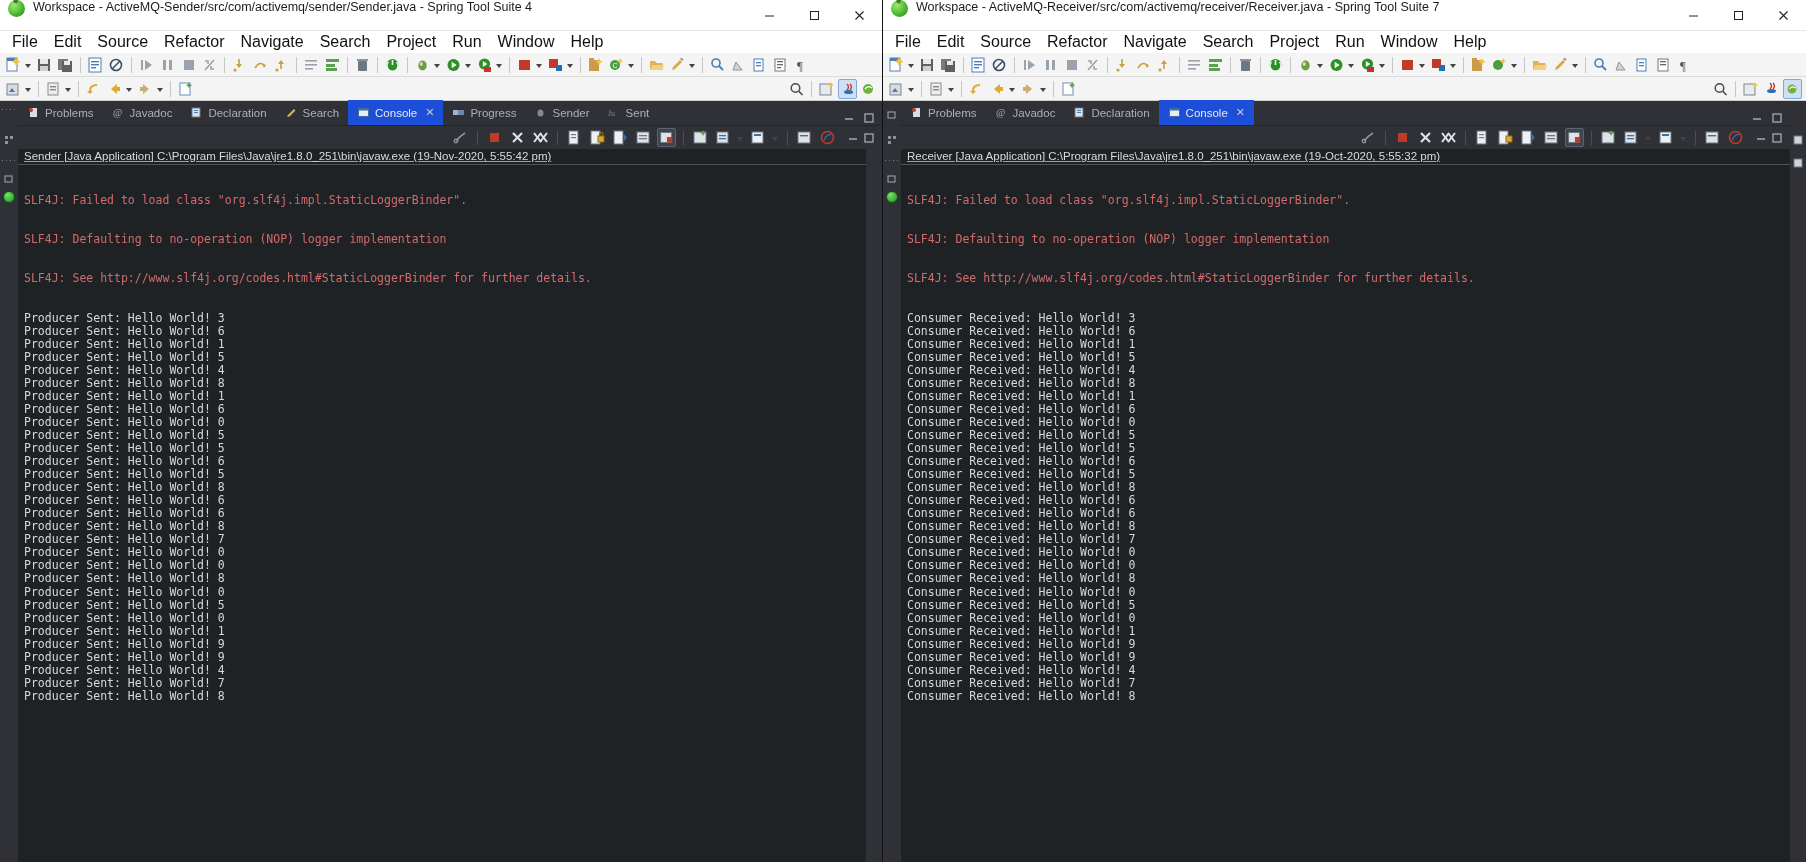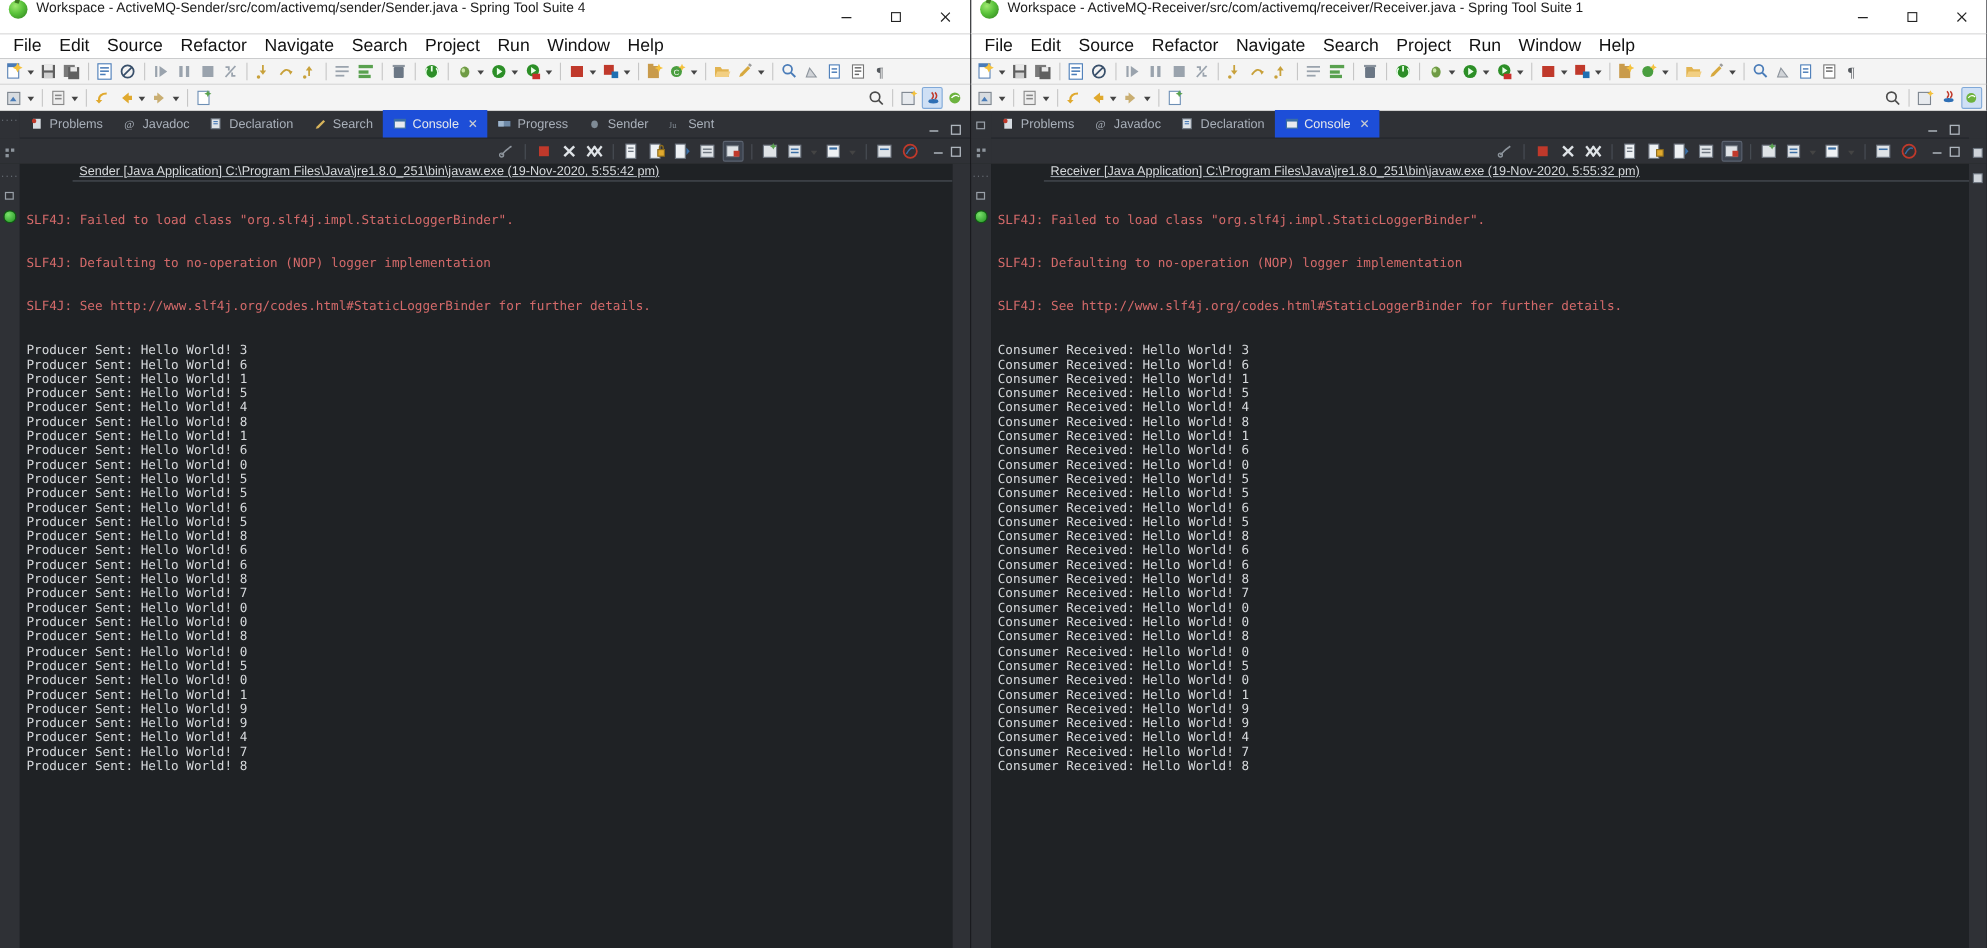--- a/index.html
+++ b/index.html
@@ -88,21 +88,21 @@
 
   
   .console-wrap { flex: 1 1 auto; position: relative; display: flex; background: #1f2225; min-height: 0; }
   .console-gutter { width: 18px; background: #2f3136; flex: 0 0 18px; position: relative; }
   .console-area { flex: 1 1 auto; position: relative; overflow: hidden; background: #1f2225; }
   .console-title {
     font-size: 11.5px; color: #d7dadd; padding: 1px 0 2px 6px;
     border-bottom: 1px solid #4e545c; white-space: nowrap;
     font-family: "Liberation Sans", sans-serif;
   }
-  .console-title.underlined { text-decoration: underline; text-decoration-color: #9aa1a9; margin-left: 48px; }
+  .console-title.underlined { text-decoration: underline; text-decoration-color: #9aa1a9; }
   .console-lines {
     padding: 3px 0 0 6px; font-family: "DejaVu Sans Mono", monospace;
     font-size: 11.5px; line-height: 13.05px; white-space: pre;
   }
   .line-err { color: #d46a6a; }
   .line-out { color: #d6d9dc; }
 
   .console-right-rail {
     width: 16px; background: #2f3136; flex: 0 0 16px; position: relative;
   }
@@ -673,21 +673,21 @@
         </div>
       </div>
       <div class="console-right-rail"></div>
     </div>
   </div>
 
   <div class="window win-right">
 
     <div class="titlebar">
       <div class="app-logo"></div>
-      <div class="title-text">Workspace - ActiveMQ-Receiver/src/com/activemq/receiver/Receiver.java - Spring Tool Suite 1</div>
+      <div class="title-text">Workspace - ActiveMQ-Receiver/src/com/activemq/receiver/Receiver.java - Spring Tool Suite 7</div>
       <div class="win-controls">
         <div class="win-btn">
           <svg width="11" height="11" viewBox="0 0 11 11">
               <line x1="1" y1="6" x2="10" y2="6" stroke="#222" stroke-width="1"></line>
             </svg>
         </div>
         <div class="win-btn">
           <svg width="11" height="11" viewBox="0 0 11 11">
               <rect x="1.5" y="1.5" width="8" height="8" fill="none" stroke="#222" stroke-width="1"></rect>
             </svg>
@@ -1190,21 +1190,21 @@
       <div class="console-gutter">
         <div class="dots" style="padding-top:6px;">····</div>
         <div class="vgut-ico">
           <svg width="12" height="12" viewBox="0 0 12 12">
               <rect x="2" y="3" width="7" height="6" fill="none" stroke="#9aa1a9" stroke-width="1.1"></rect>
             </svg>
         </div>
         <div class="vgut-ico green-dot" style="margin-top:8px;"></div>
       </div>
       <div class="console-area">
-        <div class="console-title underlined">Receiver [Java Application] C:\Program Files\Java\jre1.8.0_251\bin\javaw.exe  (19-Nov-2020, 5:55:32 pm)</div>
+        <div class="console-title underlined">Receiver [Java Application] C:\Program Files\Java\jre1.8.0_251\bin\javaw.exe  (19-Oct-2020, 5:55:32 pm)</div>
         <div class="console-lines">
           <div class="line-err">SLF4J: Failed to load class "org.slf4j.impl.StaticLoggerBinder".</div>
           <div class="line-err">SLF4J: Defaulting to no-operation (NOP) logger implementation</div>
           <div class="line-err">SLF4J: See http://www.slf4j.org/codes.html#StaticLoggerBinder for further details.</div>
           <div id="receiver-out"><div class="line-out">Consumer Received: Hello World! 3</div><div class="line-out">Consumer Received: Hello World! 6</div><div class="line-out">Consumer Received: Hello World! 1</div><div class="line-out">Consumer Received: Hello World! 5</div><div class="line-out">Consumer Received: Hello World! 4</div><div class="line-out">Consumer Received: Hello World! 8</div><div class="line-out">Consumer Received: Hello World! 1</div><div class="line-out">Consumer Received: Hello World! 6</div><div class="line-out">Consumer Received: Hello World! 0</div><div class="line-out">Consumer Received: Hello World! 5</div><div class="line-out">Consumer Received: Hello World! 5</div><div class="line-out">Consumer Received: Hello World! 6</div><div class="line-out">Consumer Received: Hello World! 5</div><div class="line-out">Consumer Received: Hello World! 8</div><div class="line-out">Consumer Received: Hello World! 6</div><div class="line-out">Consumer Received: Hello World! 6</div><div class="line-out">Consumer Received: Hello World! 8</div><div class="line-out">Consumer Received: Hello World! 7</div><div class="line-out">Consumer Received: Hello World! 0</div><div class="line-out">Consumer Received: Hello World! 0</div><div class="line-out">Consumer Received: Hello World! 8</div><div class="line-out">Consumer Received: Hello World! 0</div><div class="line-out">Consumer Received: Hello World! 5</div><div class="line-out">Consumer Received: Hello World! 0</div><div class="line-out">Consumer Received: Hello World! 1</div><div class="line-out">Consumer Received: Hello World! 9</div><div class="line-out">Consumer Received: Hello World! 9</div><div class="line-out">Consumer Received: Hello World! 4</div><div class="line-out">Consumer Received: Hello World! 7</div><div class="line-out">Consumer Received: Hello World! 8</div></div>
         </div>
       </div>
       <div class="console-right-rail">
         <div class="vgut-ico">
           <svg width="12" height="12" viewBox="0 0 12 12">

